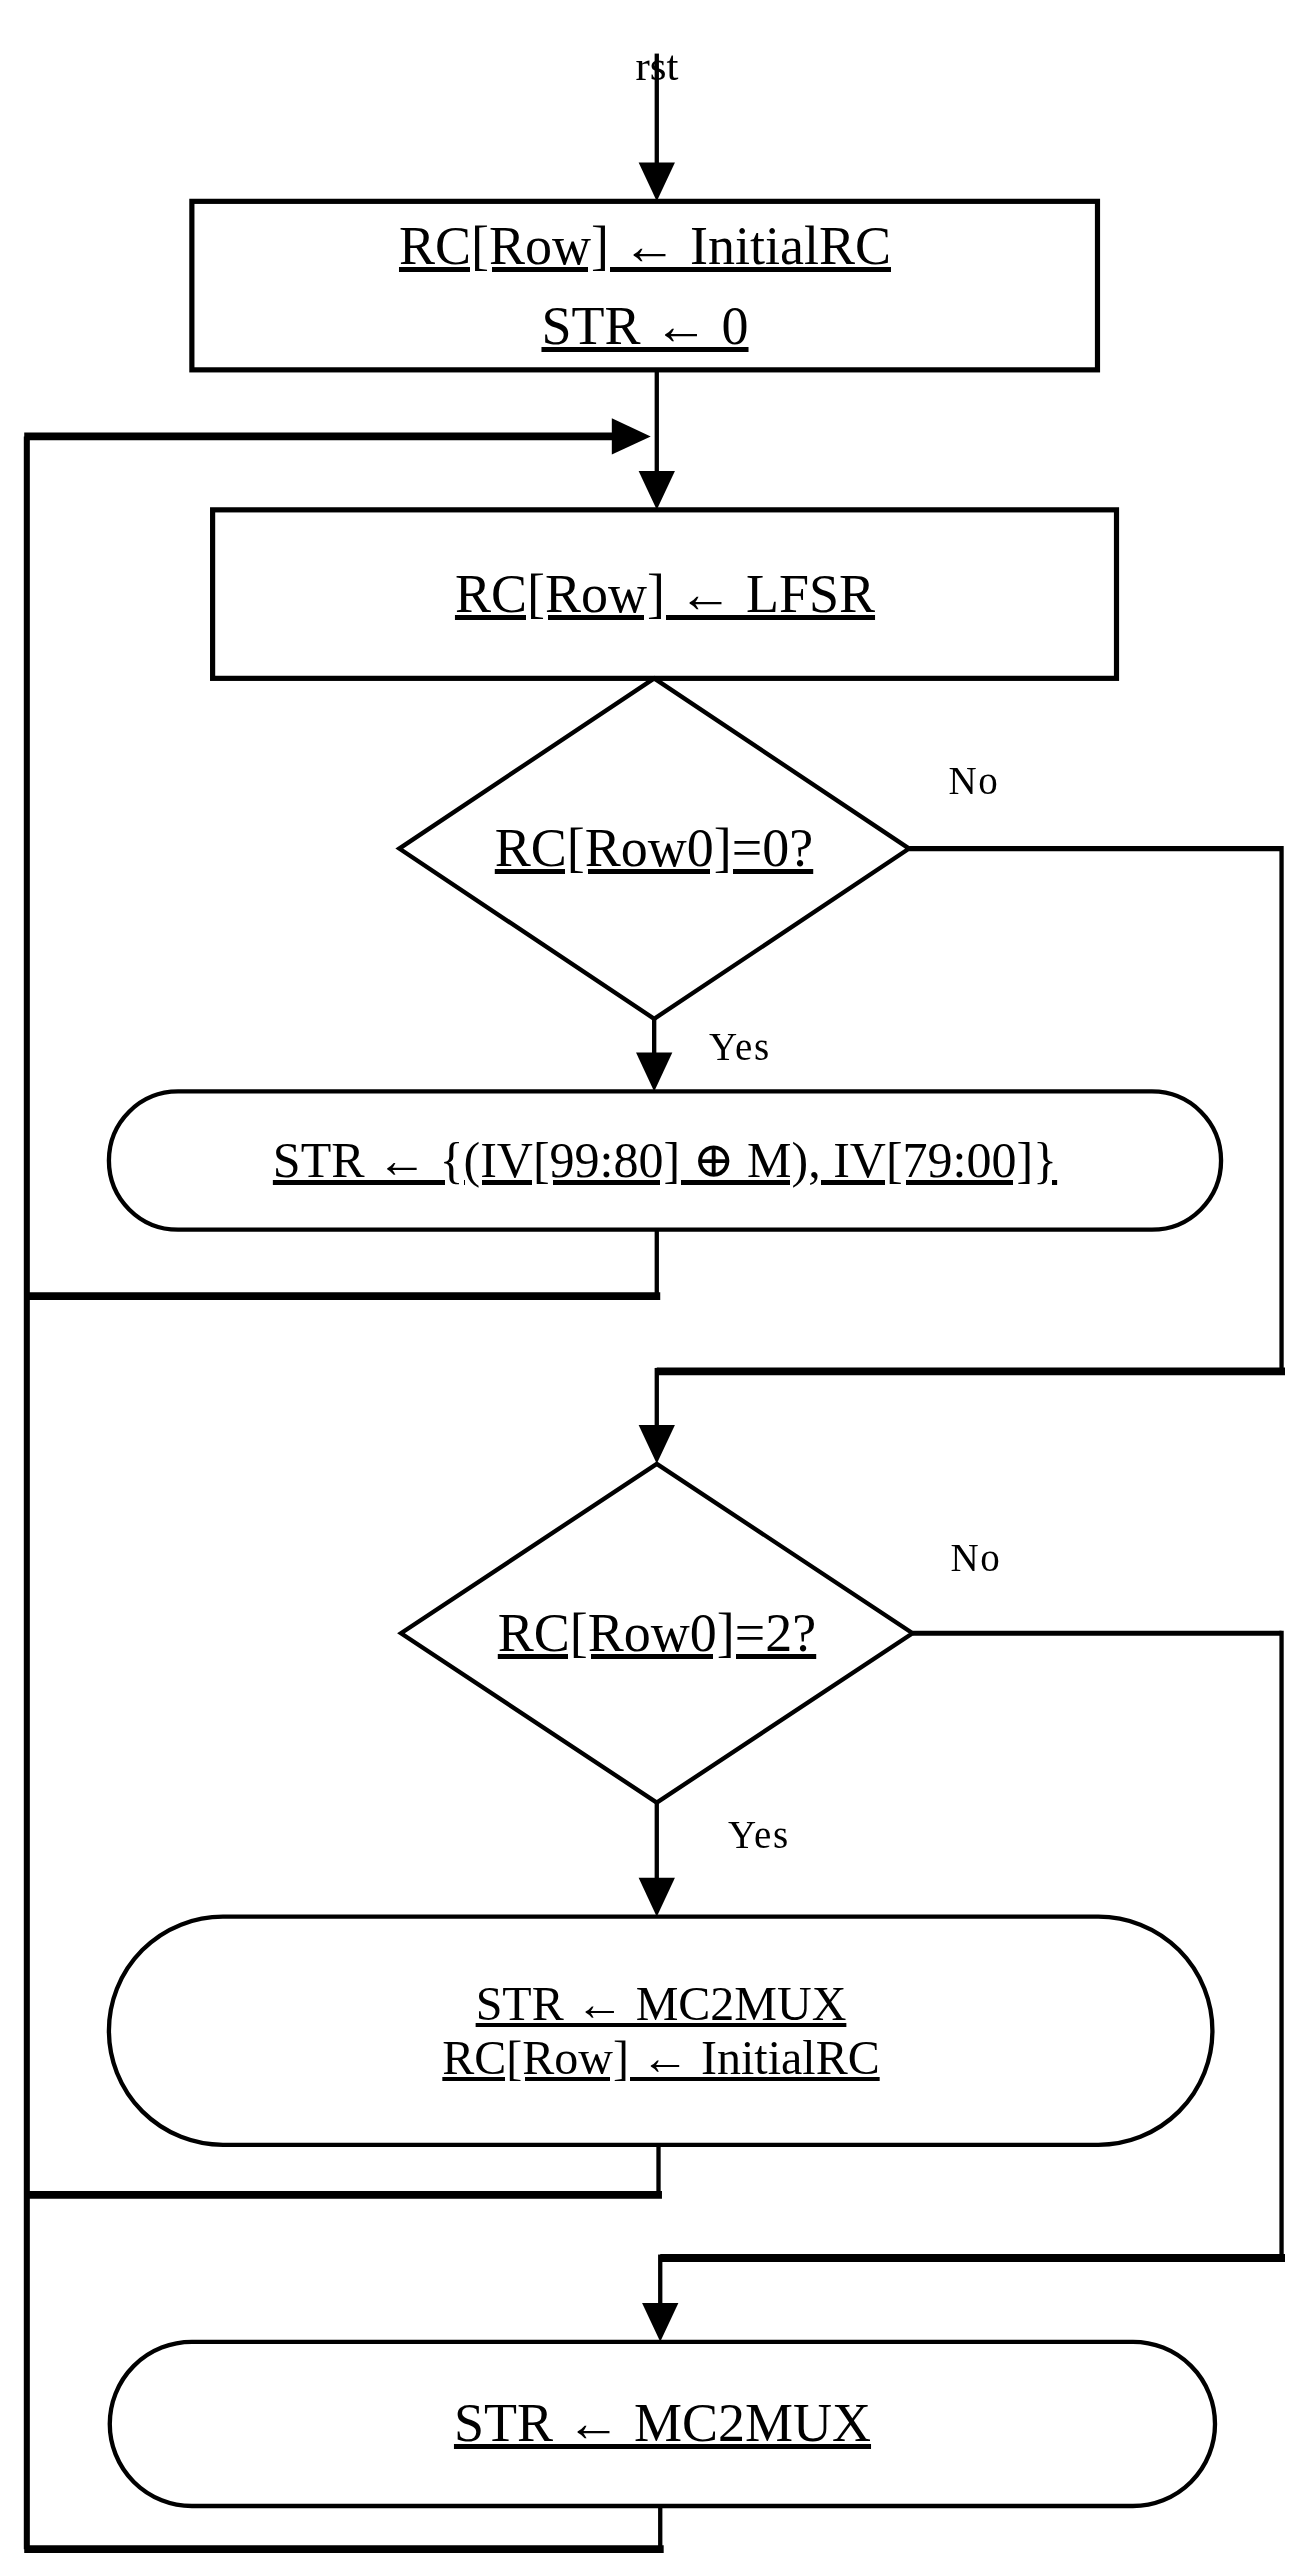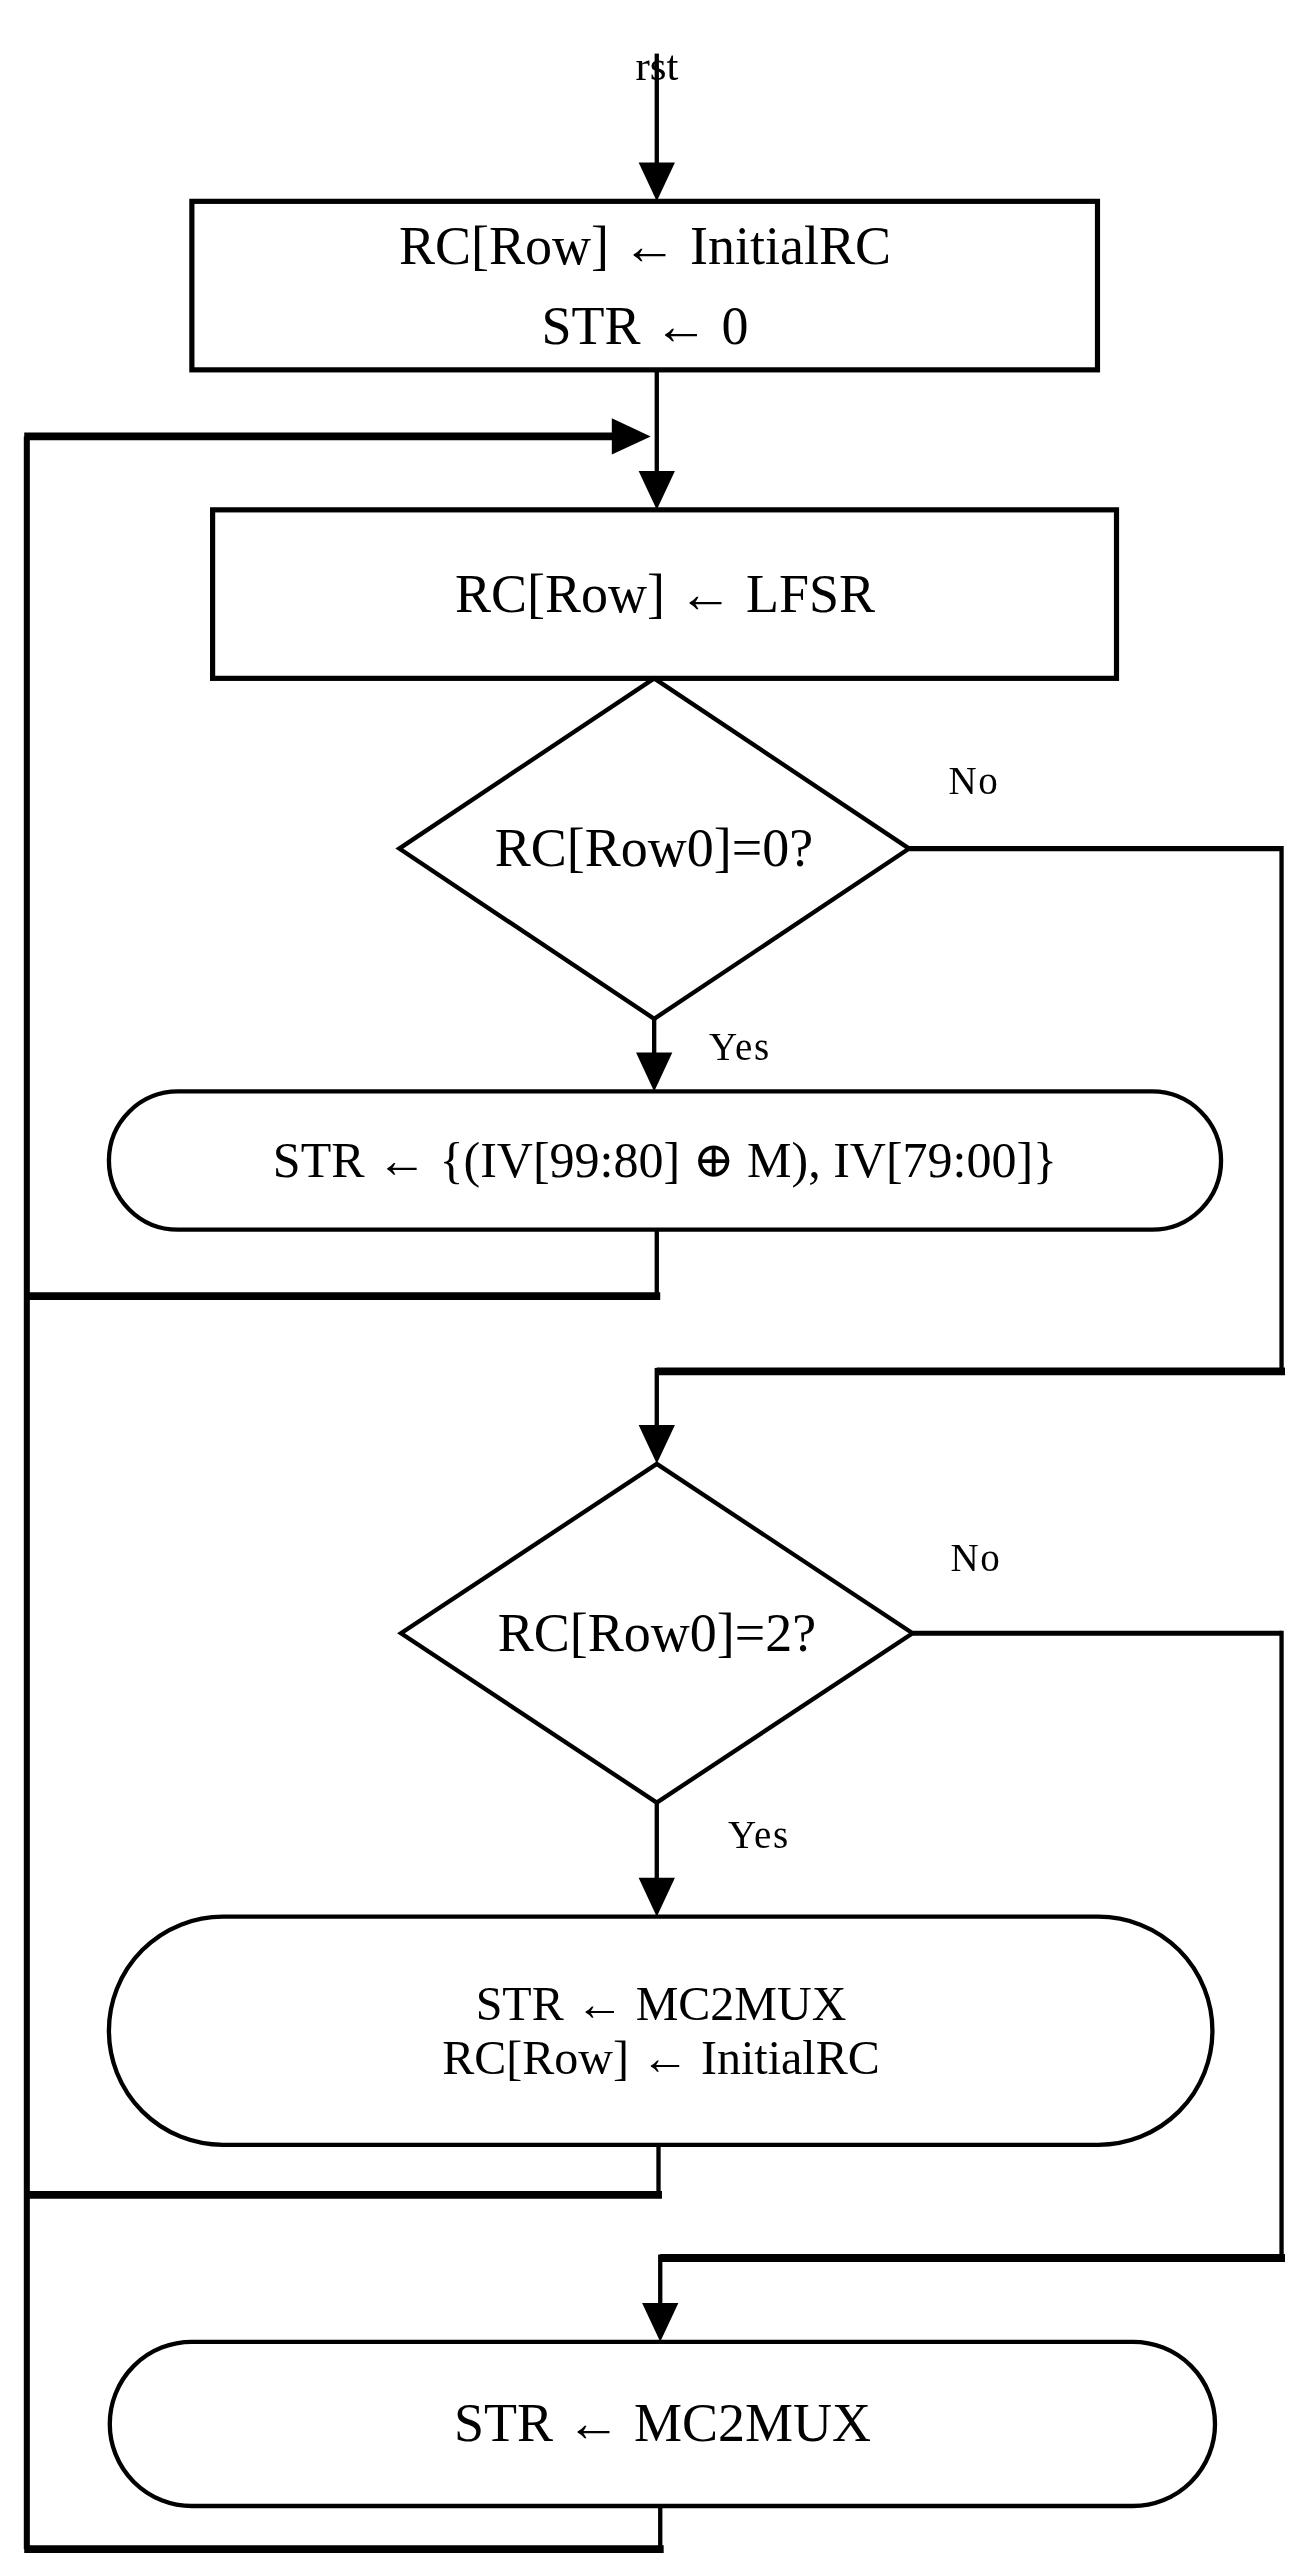--- a/index.html
+++ b/index.html
@@ -26,21 +26,21 @@
     display: flex;
     flex-direction: column;
     align-items: center;
     justify-content: center;
     text-align: center;
     color: #000000;
     white-space: nowrap;
     line-height: 1.4;
   }
   .node-text { font-size: 54px; }
-  .node-text .line { display: block; }
+  .node-text .line { display: block; text-decoration: underline; }
   .rect1-text .line { line-height: 80px; }
   .stadium1-text { font-size: 50px; }
   .stadium2-text { font-size: 48px; }
   .stadium2-text .line { line-height: 54px; }
   .edge-label {
     position: absolute;
     transform: translate(-50%, -50%);
     font-size: 39px;
     letter-spacing: 1.7px;
   }

